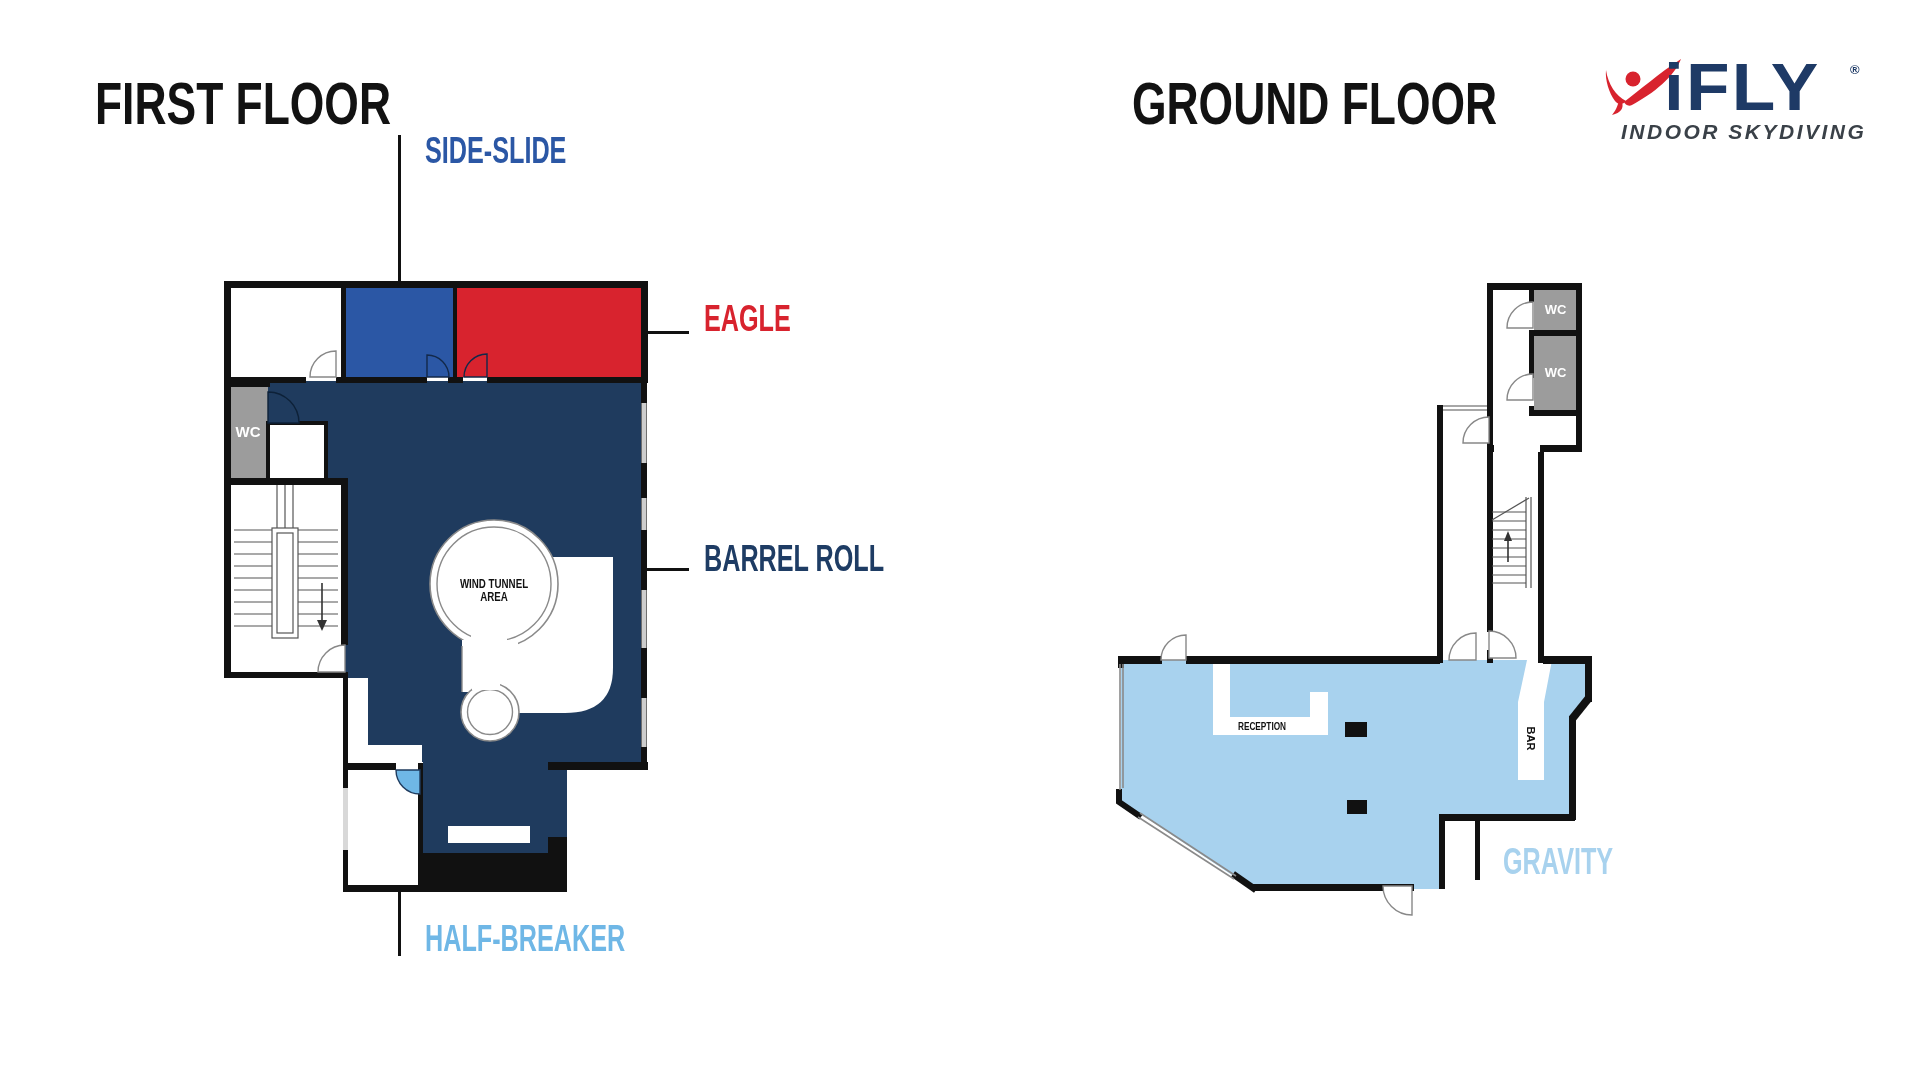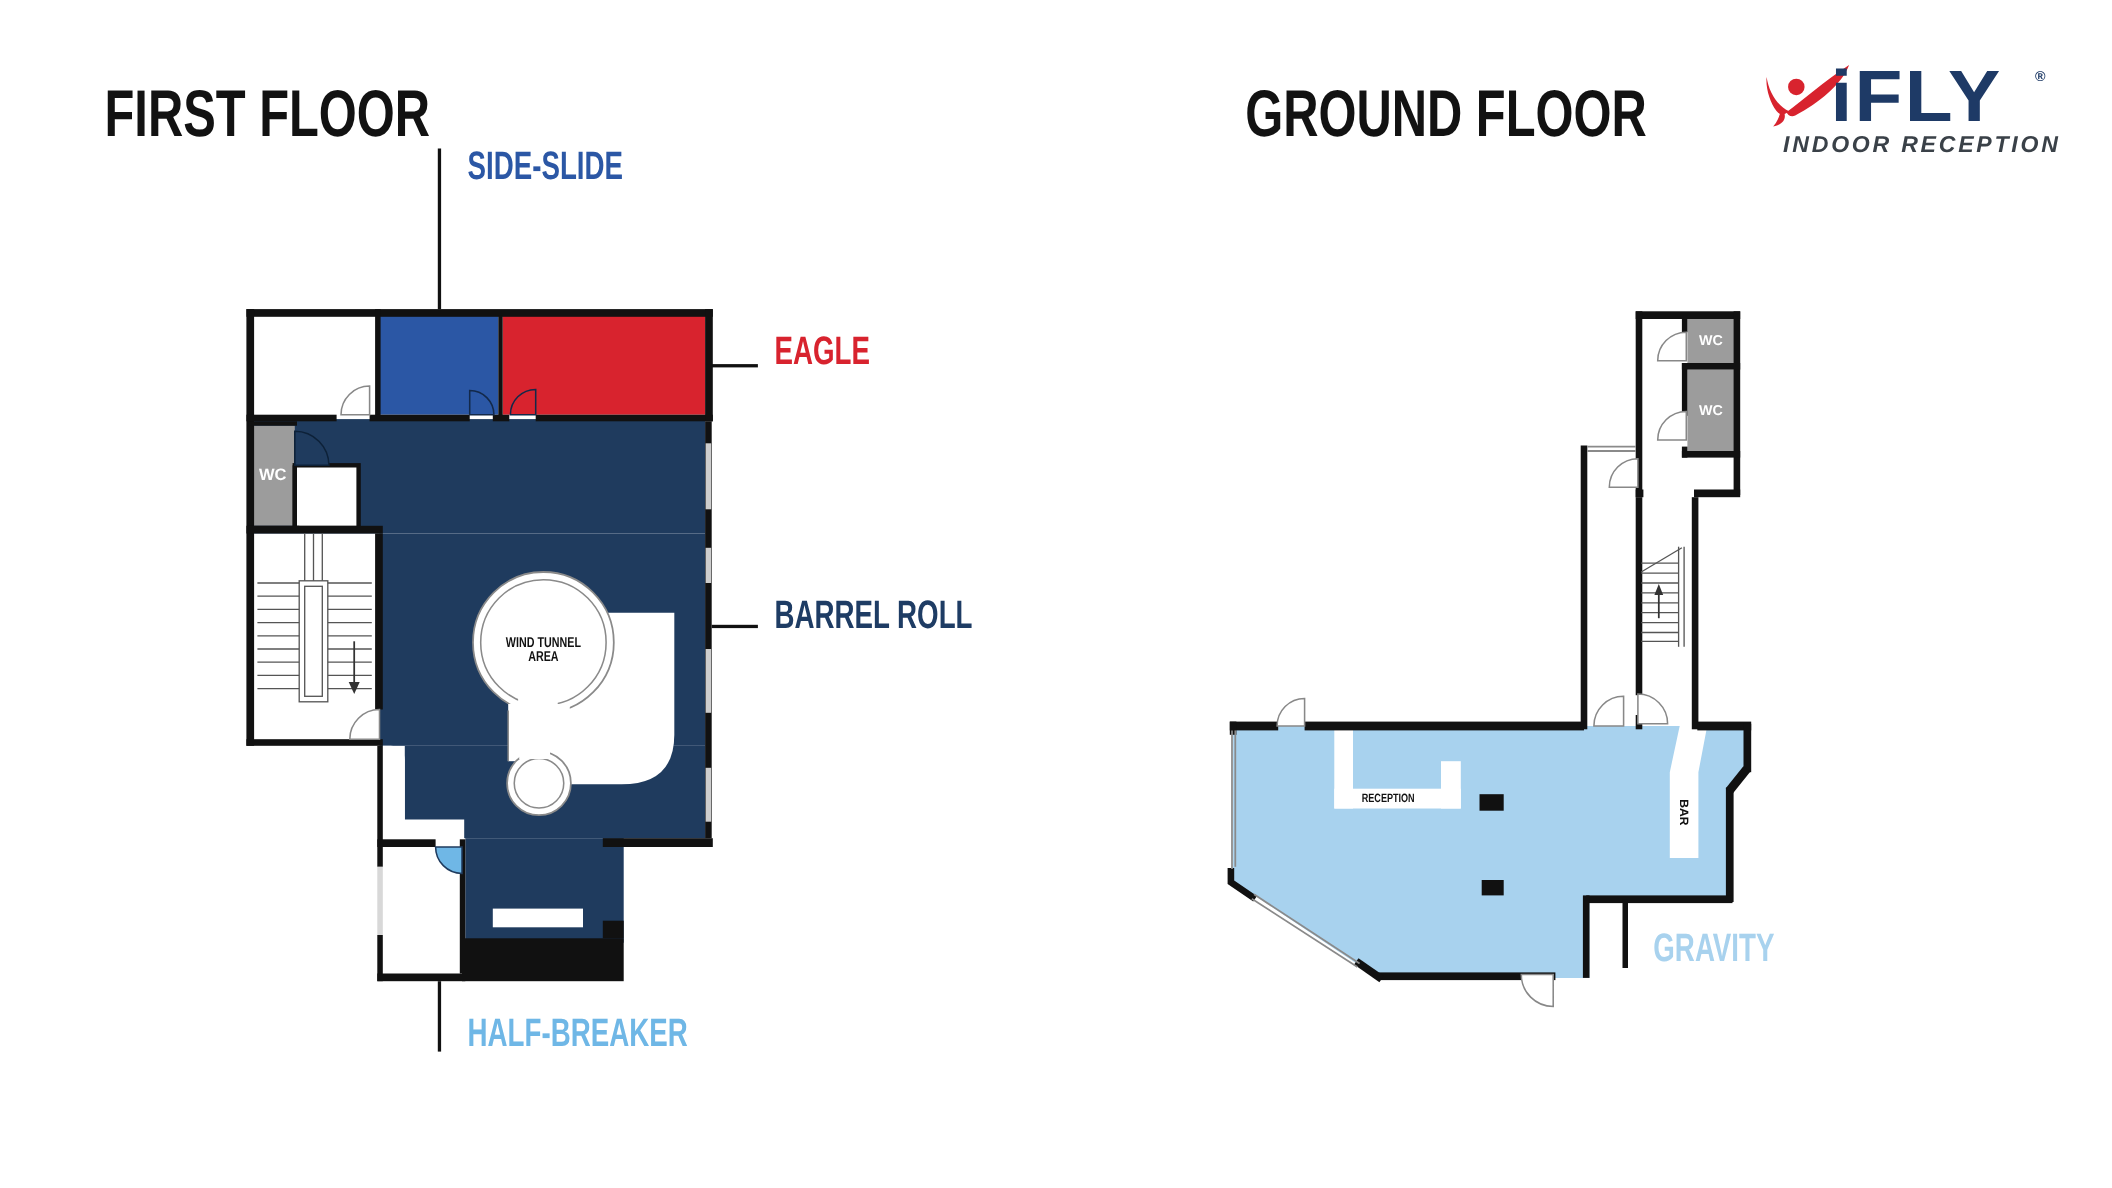--- a/index.html
+++ b/index.html
@@ -229,15 +229,15 @@
 
 <div class="room-txt cond-c" style="left:432px;top:577px;width:124px;font-size:13px;color:#111;">WIND TUNNEL AREA</div>
 <div class="room-txt" style="left:232px;top:424px;width:32px;font-size:15px;color:#fff;">WC</div>
 <div class="room-txt" style="left:1534px;top:303px;width:43px;font-size:13px;color:#fff;">WC</div>
 <div class="room-txt" style="left:1534px;top:366px;width:43px;font-size:13px;color:#fff;">WC</div>
 <div class="room-txt cond-c" style="left:1214px;top:721px;width:96px;font-size:11px;color:#111;">RECEPTION</div>
 <div class="room-txt" style="left:1512px;top:733px;width:36px;font-size:11px;color:#111;transform:rotate(90deg);transform-origin:50% 50%;">BAR</div>
 
 <div class="logo-brand">iFLY</div>
 <div class="logo-reg">®</div>
-<div class="logo-tag">INDOOR RECEPTION</div>
+<div class="logo-tag">INDOOR SKYDIVING</div>
 
 </div>
 
 </body></html>

